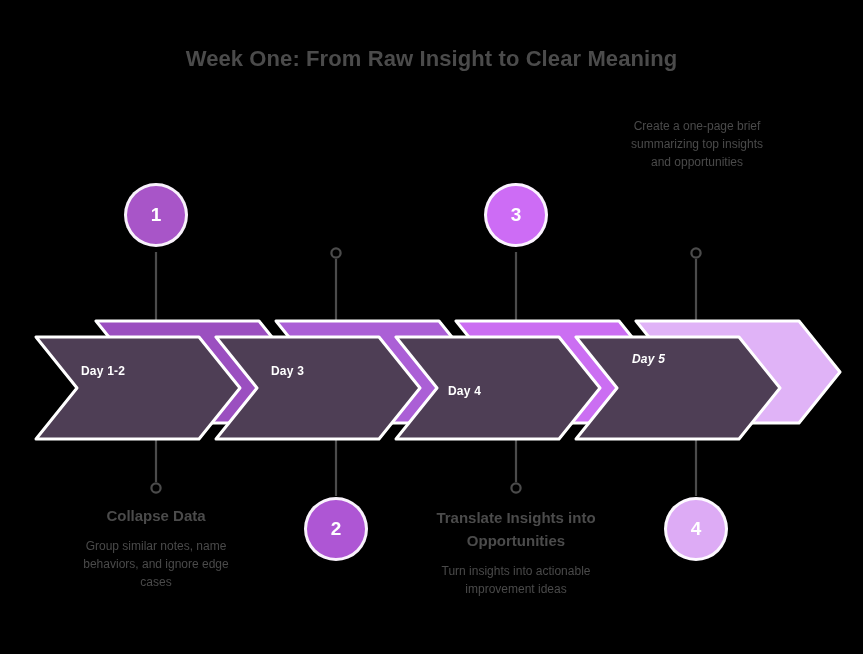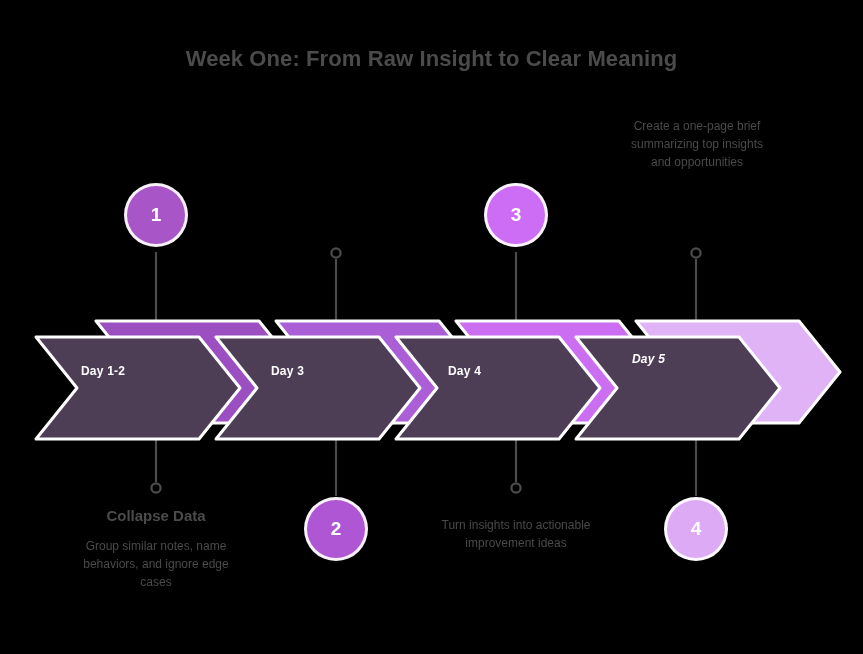--- a/index.html
+++ b/index.html
@@ -126,21 +126,21 @@
     <g>
       <path d="M 36 337 L 199 337 L 240 388 L 199 439 L 36 439 L 77 388 Z" fill="#4e3e55" stroke="#ffffff" stroke-width="3" stroke-linejoin="round"></path>
       <path d="M 216 337 L 379 337 L 420 388 L 379 439 L 216 439 L 257 388 Z" fill="#4e3e55" stroke="#ffffff" stroke-width="3" stroke-linejoin="round"></path>
       <path d="M 396 337 L 559 337 L 600 388 L 559 439 L 396 439 L 437 388 Z" fill="#4e3e55" stroke="#ffffff" stroke-width="3" stroke-linejoin="round"></path>
       <path d="M 576 337 L 739 337 L 780 388 L 739 439 L 576 439 L 617 388 Z" fill="#4e3e55" stroke="#ffffff" stroke-width="3" stroke-linejoin="round"></path>
     </g>
   </svg>
 
   <div class="daylabel" style="left:81px; top:364px;">Day 1-2</div>
   <div class="daylabel" style="left:271px; top:364px;">Day 3</div>
-  <div class="daylabel" style="left:448px; top:364px;">Day 4</div>
+  <div class="daylabel" style="left:448px; top:384px;">Day 4</div>
   <div class="daylabel" style="left:632px; top:352px;font-style:italic;">Day 5</div>
 
   <div class="numc" style="left:124px; top:183px; width:64px; height:64px; background:#a855c8;">
     <span>1</span>
   </div>
 
   <div class="numc" style="left:304px; top:497px; width:64px; height:64px; background:#ae56d4;">
     <span>2</span>
   </div>
 
@@ -154,20 +154,21 @@
 
   <div class="block" style="left:66px; top:505px; width:180px;">
     <p class="bt">Collapse Data</p>
     <p class="bd">Group similar notes, name behaviors, and ignore edge cases</p>
   </div>
 
   <div class="block" style="left:264px; top:104px; width:144px;">
   </div>
 
   <div class="block" style="left:434px; top:507px; width:164px;">
+    <p class="bt">Translate Insights into Opportunities</p>
     <p class="bd">Turn insights into actionable improvement ideas</p>
   </div>
 
   <div class="block" style="left:620px; top:108px; width:154px;">
     <p class="bd">Create a one-page brief summarizing top insights and opportunities</p>
   </div>
 
 </div>
 
 </body></html>

